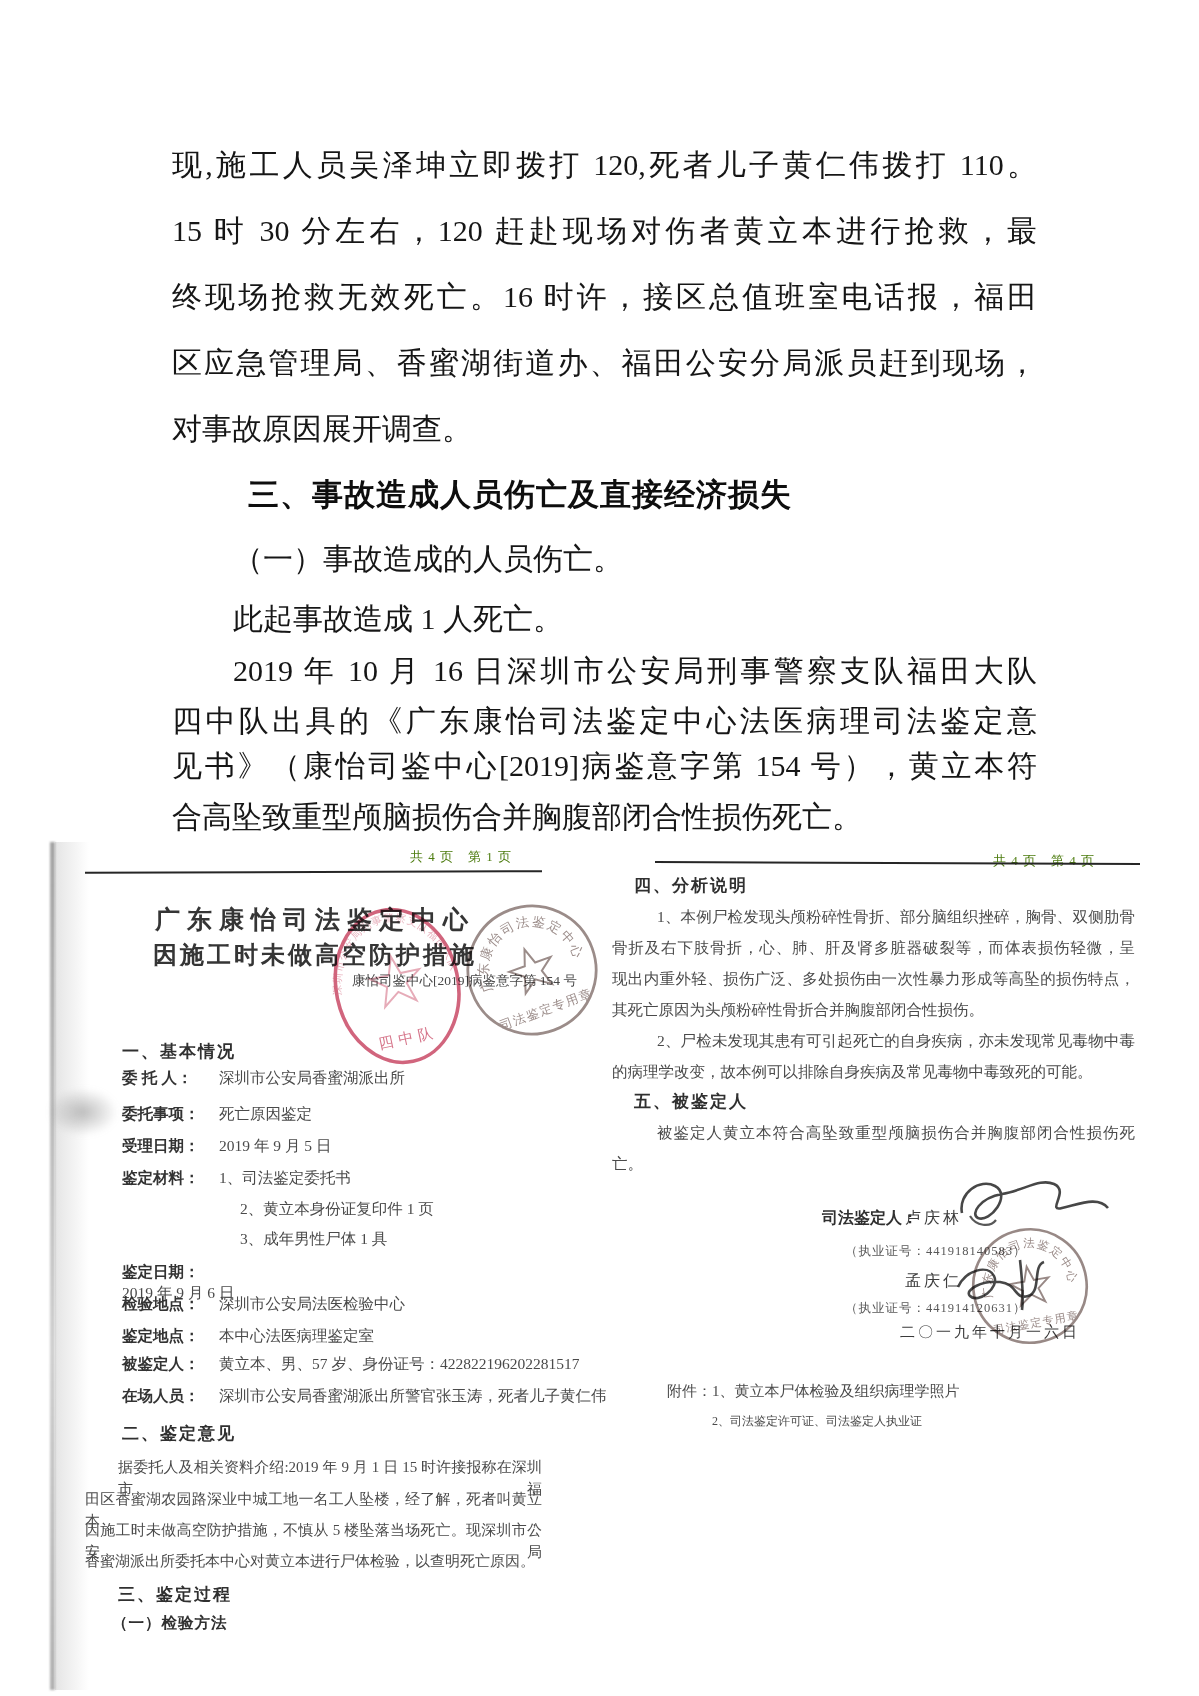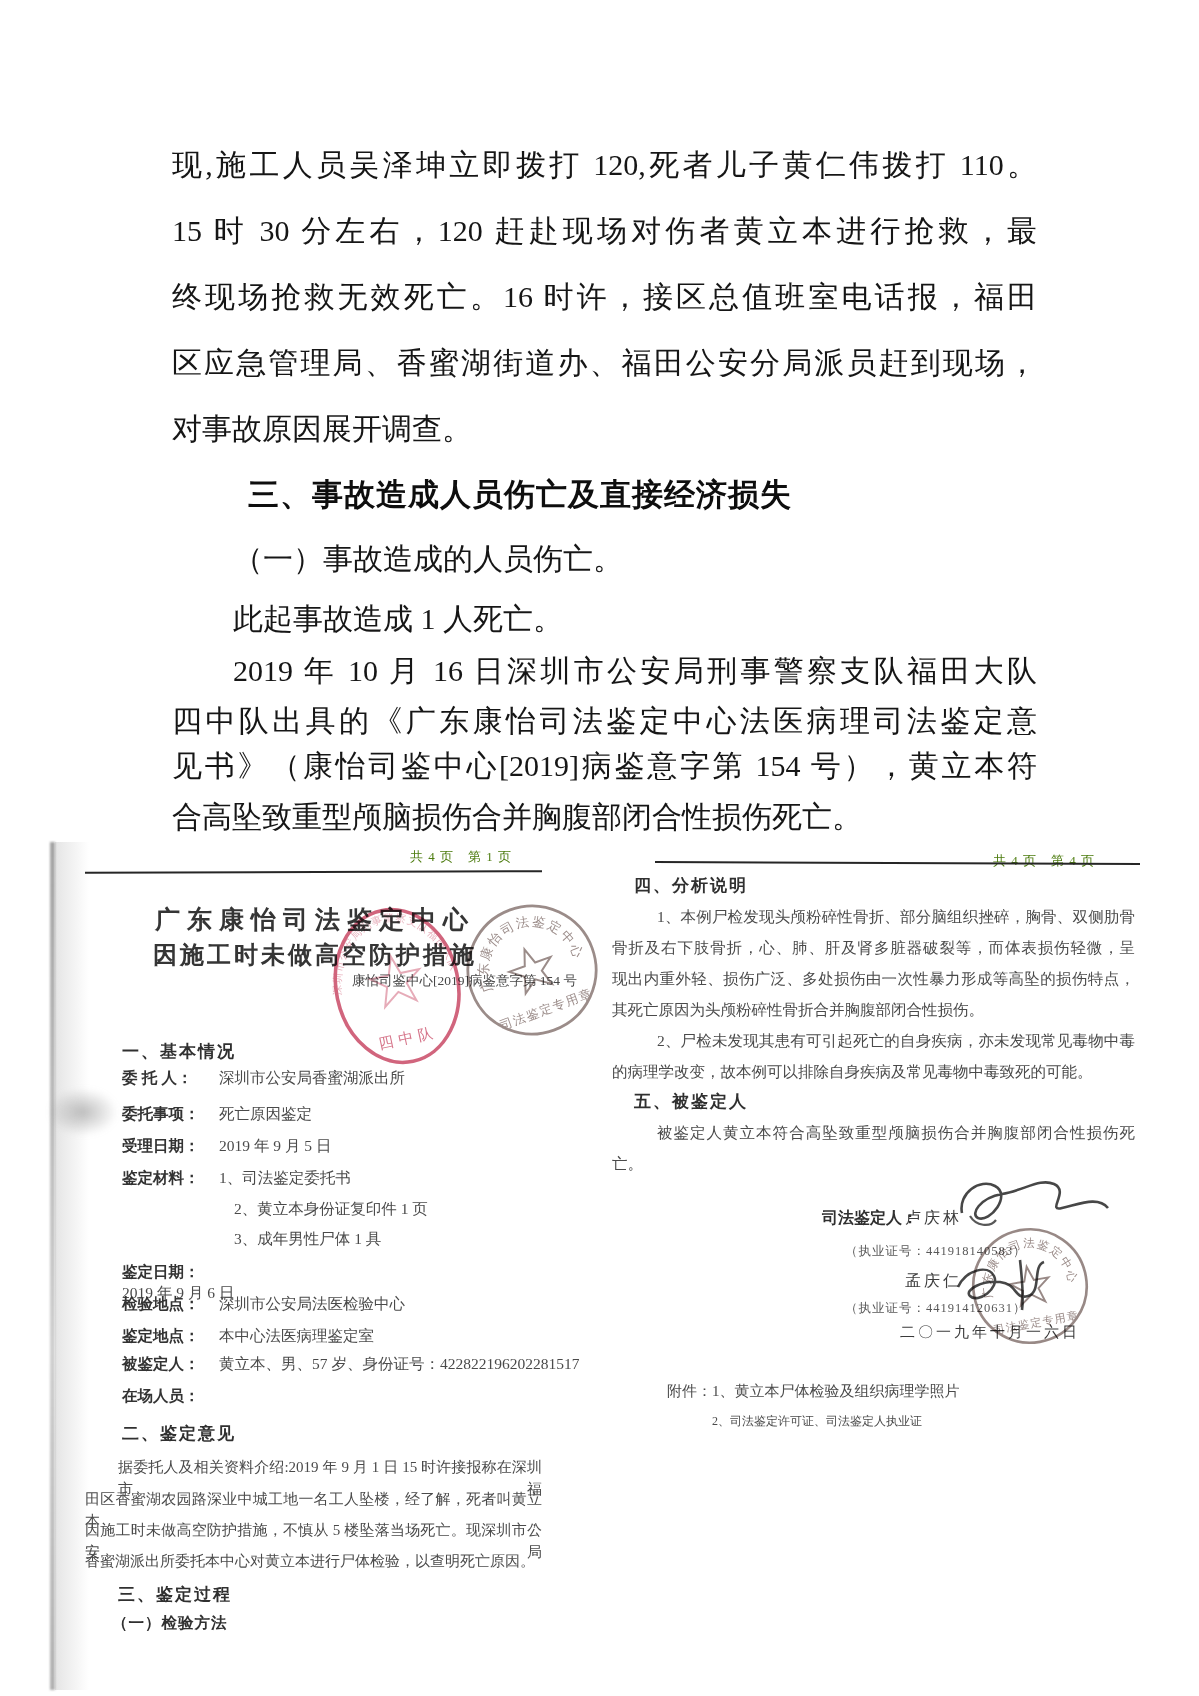--- a/index.html
+++ b/index.html
@@ -17,21 +17,21 @@
            font-family:"Liberation Serif",serif;}
   .scanhead{position:absolute;font-size:17px;font-weight:bold;color:#303030;
             font-family:"Liberation Sans",sans-serif;letter-spacing:2px;}
   .pageno{position:absolute;font-size:13px;color:#4d7c0f;text-align:right;
           font-family:"Liberation Serif",serif;letter-spacing:1px;}
   .hline{position:absolute;height:2px;background:#262626;}
   .frow{position:absolute;left:122px;display:flex;font-size:15.5px;}
   .flabel{display:inline-block;width:97px;font-weight:bold;color:#333333;
           font-family:"Liberation Sans",sans-serif;}
   .fvalue{color:#4a4a4a;font-family:"Liberation Serif",serif;white-space:nowrap;}
-  .mat-indent .fvalue{margin-left:15px;}
+  .mat-indent .fvalue{margin-left:21px;}
   .sig-label{position:absolute;font-weight:bold;font-size:16px;color:#303030;
              font-family:"Liberation Sans",sans-serif;}
   .sig-name{position:absolute;font-size:16px;color:#3d3d3d;letter-spacing:3px;}
   .lic{position:absolute;font-size:12.5px;color:#585858;letter-spacing:1px;}
   .stamp{position:absolute;mix-blend-mode:multiply;}
   .edge-line{position:absolute;left:50px;top:842px;width:5px;height:848px;
              background:linear-gradient(to bottom,rgba(90,90,90,.55),rgba(120,120,120,.35) 60%,rgba(100,100,100,.5));
              filter:blur(1px);}
   .edge-grad{position:absolute;left:55px;top:842px;width:34px;height:848px;
              background:linear-gradient(to right,rgba(150,150,150,.25),rgba(255,255,255,0));}
@@ -105,20 +105,21 @@
 <div class="frow" style="top:1326px;">
   <span class="flabel">鉴定地点：</span>
   <span class="fvalue">本中心法医病理鉴定室</span>
 </div>
 <div class="frow" style="top:1354px;">
   <span class="flabel">被鉴定人：</span>
   <span class="fvalue">黄立本、男、57 岁、身份证号：422822196202281517</span>
 </div>
 <div class="frow" style="top:1386px;">
   <span class="flabel">在场人员：</span>
+  <span class="fvalue">深圳市公安局香蜜湖派出所警官张玉涛，死者儿子黄仁伟</span>
 </div>
 
 <div class="scanhead" style="left:122px;top:1422px;">二、鉴定意见</div>
 
 <div class="scantxt just" style="left:118px;top:1456px;width:424px;font-size:15px;">据委托人及相关资料介绍:2019 年 9 月 1 日 15 时许接报称在深圳市福</div>
 <div class="scantxt just" style="left:85px;top:1488px;width:457px;font-size:15px;">田区香蜜湖农园路深业中城工地一名工人坠楼，经了解，死者叫黄立本，</div>
 <div class="scantxt just" style="left:85px;top:1519px;width:457px;font-size:15px;">因施工时未做高空防护措施，不慎从 5 楼坠落当场死亡。现深圳市公安局</div>
 <div class="scantxt" style="left:85px;top:1550px;font-size:15px;">香蜜湖派出所委托本中心对黄立本进行尸体检验，以查明死亡原因。</div>
 
 <div class="scanhead" style="left:118px;top:1583px;">三、鉴定过程</div>

